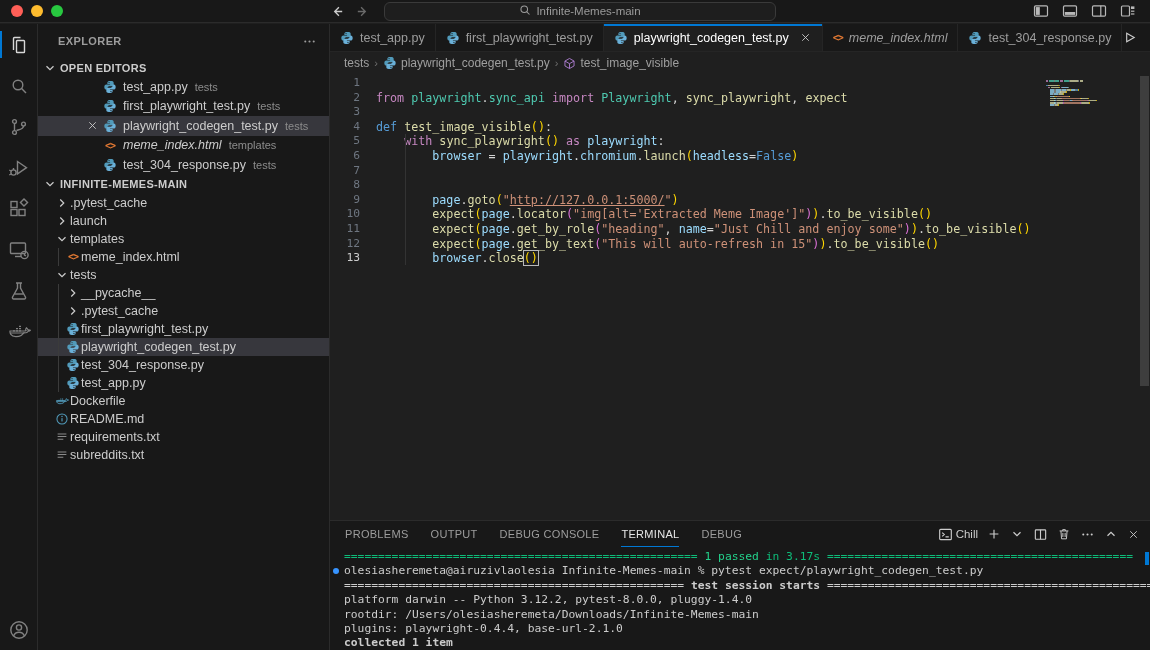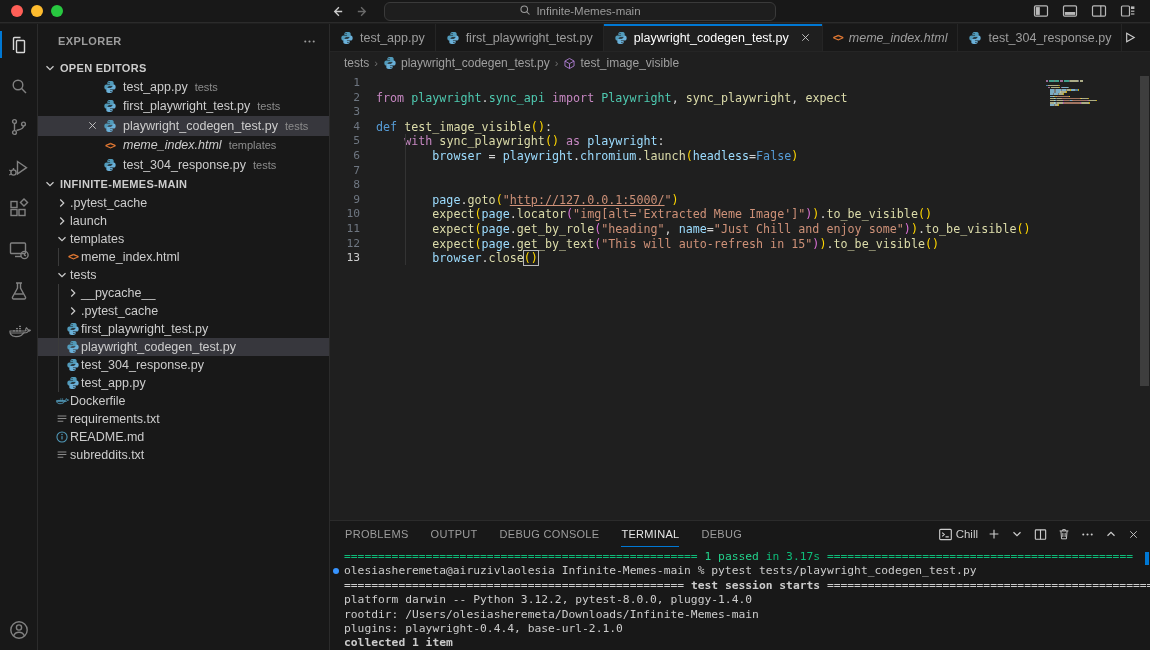--- a/index.html
+++ b/index.html
@@ -500,40 +500,40 @@
                 </svg>
               </span>
             </span>
             <span class="fname">Dockerfile</span>
           </div>
           <div class="row tree-row">
             <span class="indent"></span>
             <span class="indent"></span>
             <span class="twisty">
               <span style="display: flex;">
-                <svg width="14" height="14" viewBox="0 0 16 16" stroke="#8a8a8a" stroke-width="1.2" fill="none">
-                  <path d="M3 4.5h10M3 7.5h10M3 10.5h6.5"></path>
-                </svg>
-              </span>
-            </span>
-            <span class="fname">requirements.txt</span>
-          </div>
-          <div class="row tree-row">
-            <span class="indent"></span>
-            <span class="indent"></span>
-            <span class="twisty">
-              <span style="display: flex;">
                 <svg width="14" height="14" viewBox="0 0 16 16">
                   <circle cx="8" cy="8" r="5.8" fill="none" stroke="#519aba" stroke-width="1.2"></circle>
                   <rect x="7.35" y="7" width="1.3" height="3.8" fill="#519aba"></rect>
                   <circle cx="8" cy="5.1" r="0.85" fill="#519aba"></circle>
                 </svg>
               </span>
             </span>
             <span class="fname">README.md</span>
+          </div>
+          <div class="row tree-row">
+            <span class="indent"></span>
+            <span class="indent"></span>
+            <span class="twisty">
+              <span style="display: flex;">
+                <svg width="14" height="14" viewBox="0 0 16 16" stroke="#8a8a8a" stroke-width="1.2" fill="none">
+                  <path d="M3 4.5h10M3 7.5h10M3 10.5h6.5"></path>
+                </svg>
+              </span>
+            </span>
+            <span class="fname">requirements.txt</span>
           </div>
           <div class="row tree-row">
             <span class="indent"></span>
             <span class="indent"></span>
             <span class="twisty">
               <span style="display: flex;">
                 <svg width="14" height="14" viewBox="0 0 16 16" stroke="#8a8a8a" stroke-width="1.2" fill="none">
                   <path d="M3 4.5h10M3 7.5h10M3 10.5h6.5"></path>
                 </svg>
               </span>
@@ -721,21 +721,21 @@
               <span style="display: flex;">
                 <svg width="13" height="13" viewBox="0 0 16 16" stroke="#cccccc" stroke-width="1.1">
                   <path d="M4 4l8 8M12 4l-8 8"></path>
                 </svg>
               </span>
             </div>
         </div>
         <div class="terminal" id="terminal">
           <div class="term-scroll-mark"></div>
         <div class="term-line"><span class="t-g">==================================================== </span><span class="t-gb">1 passed</span><span class="t-g"> in 3.17s </span><span class="t-g">=============================================</span></div>
-            <div class="term-line"><span class="term-dot"></span><span class="t-w">olesiasheremeta@airuzivlaolesia Infinite-Memes-main % pytest tests/playwright_codegen_test.py</span></div>
+            <div class="term-line"><span class="term-dot"></span><span class="t-w">olesiasheremeta@airuzivlaolesia Infinite-Memes-main % pytest expect/playwright_codegen_test.py</span></div>
             <div class="term-line"><span class="t-w">================================================== </span><span class="t-wb">test session starts</span><span class="t-w"> ==============================================================</span></div>
             <div class="term-line"><span class="t-w">platform darwin -- Python 3.12.2, pytest-8.0.0, pluggy-1.4.0</span></div>
             <div class="term-line"><span class="t-w">rootdir: /Users/olesiasheremeta/Downloads/Infinite-Memes-main</span></div>
             <div class="term-line"><span class="t-w">plugins: playwright-0.4.4, base-url-2.1.0</span></div>
             <div class="term-line"><span class="t-wb">collected 1 item</span></div>
           </div>
       </div>
     </div>
   </div>
 </div>

